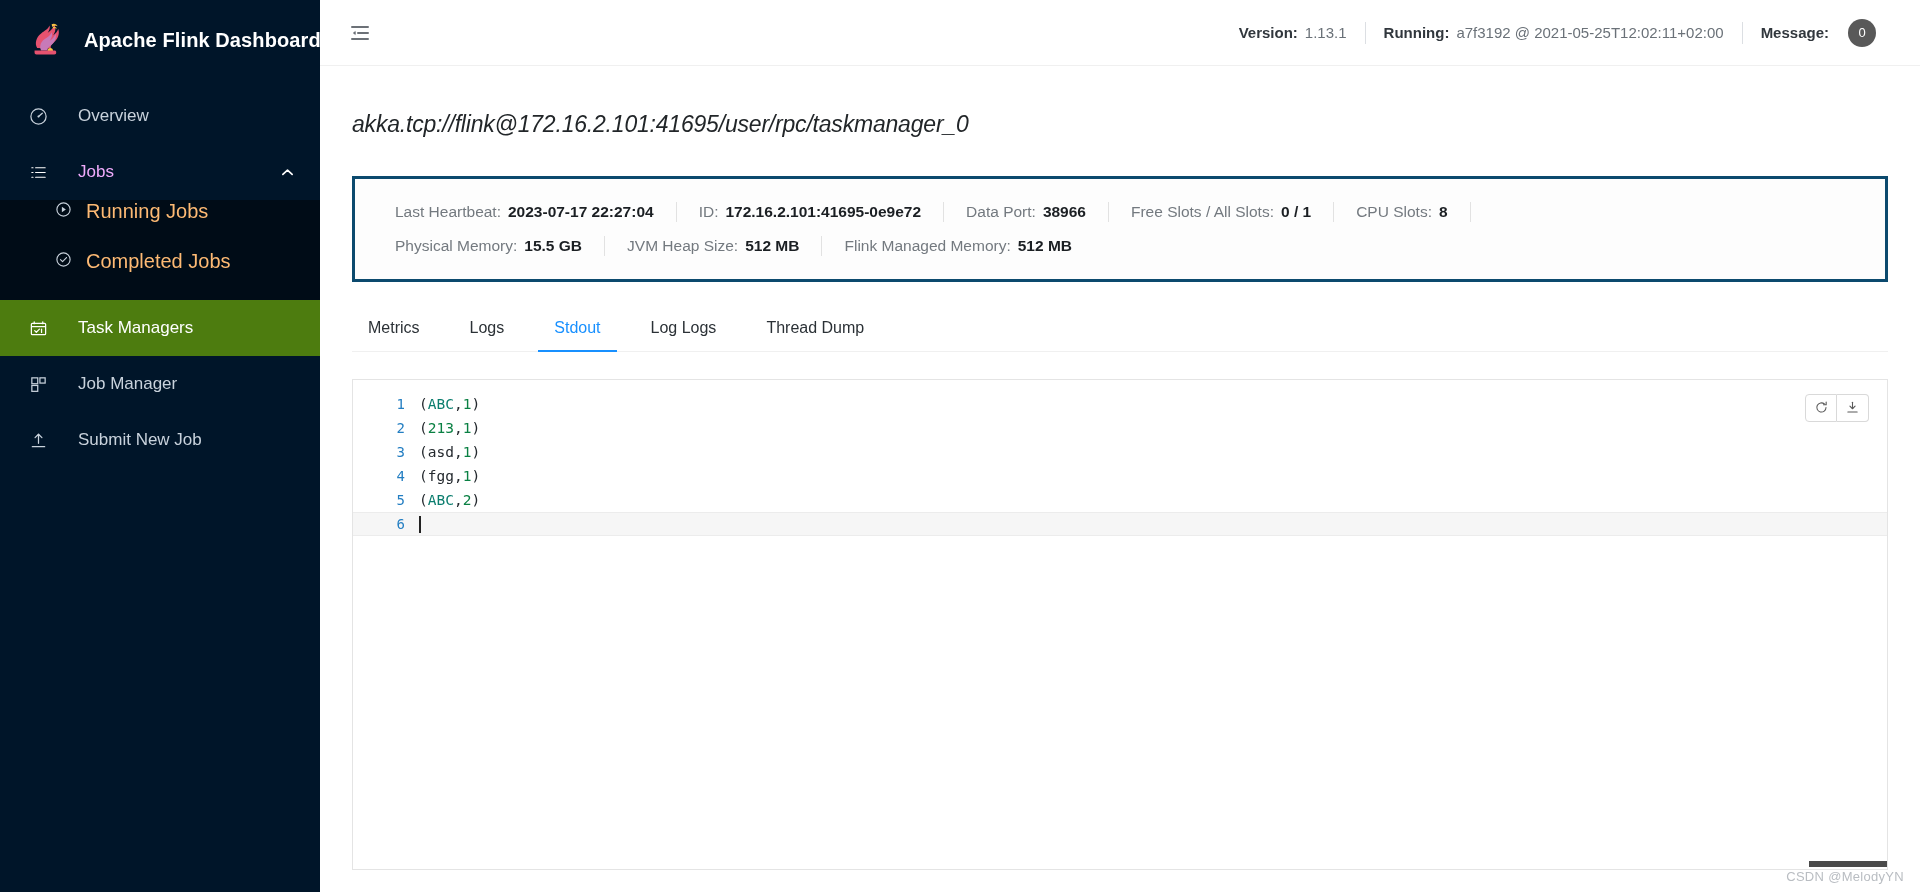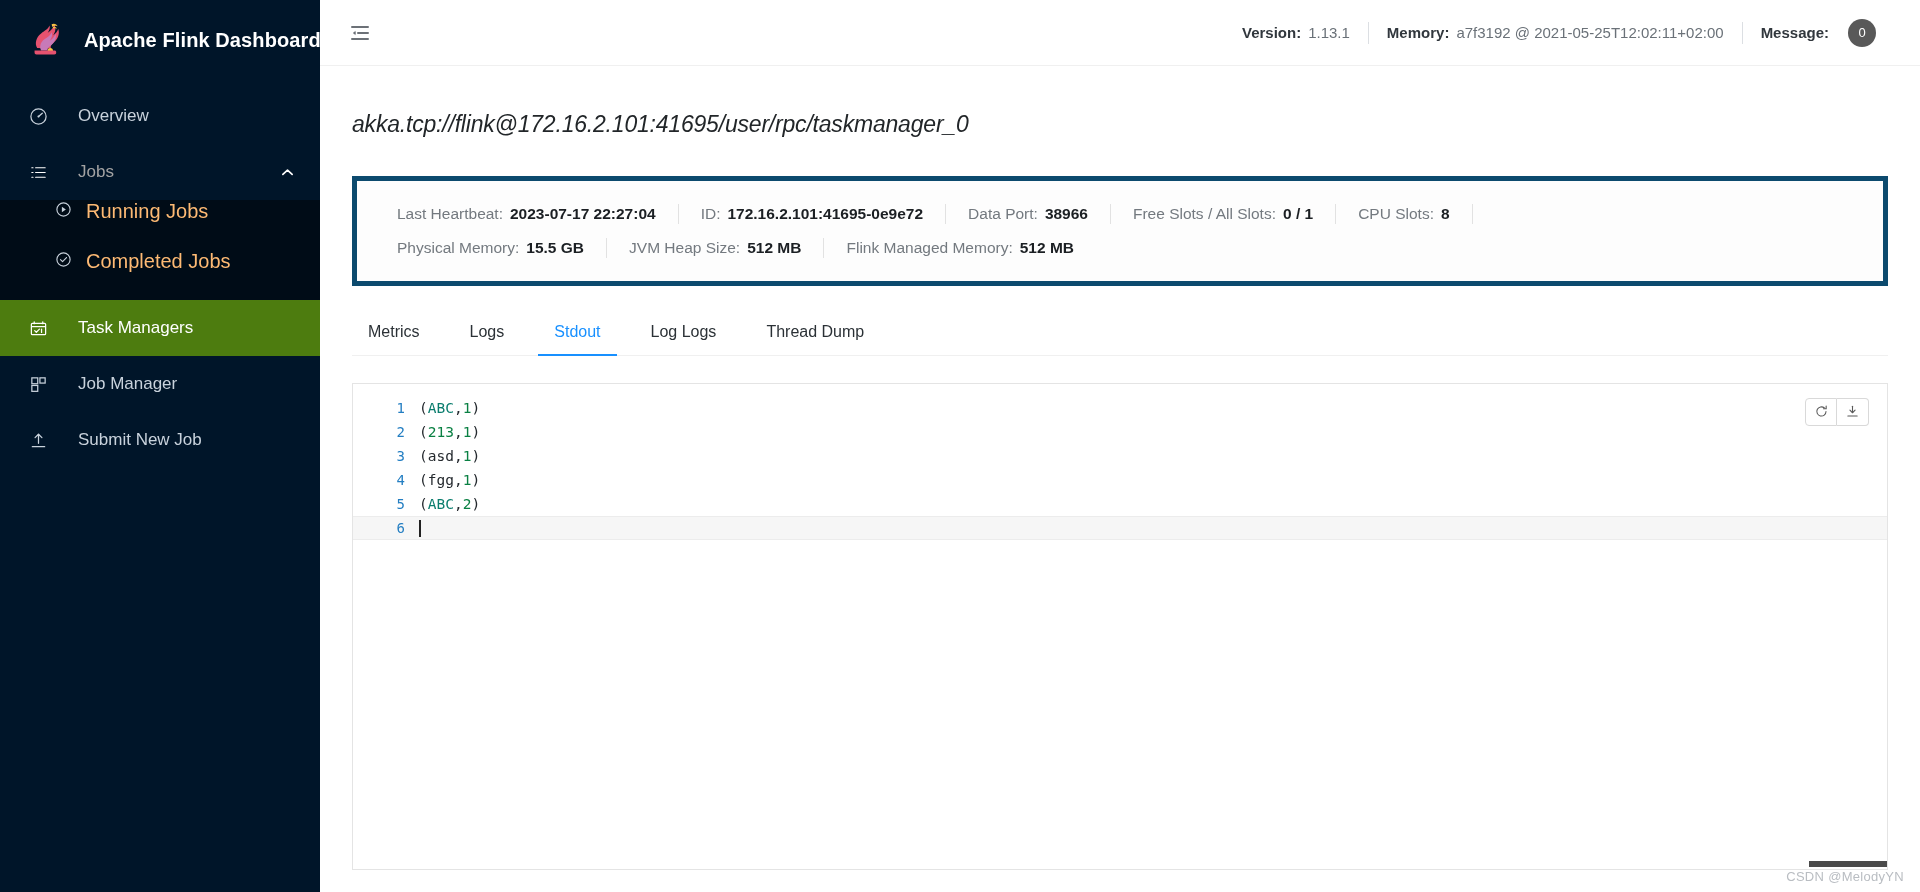--- a/index.html
+++ b/index.html
@@ -45,21 +45,21 @@
     display: flex;
     align-items: center;
     padding-left: 28px;
     gap: 30px;
     color: #c8d2dc;
     font-size: 17px;
     cursor: pointer;
     position: relative;
   }
   .nav-item .ico { width: 20px; height: 20px; flex: 0 0 20px; display:flex; align-items:center; justify-content:center;}
-  .nav-item.expanded { color: #a3a3a3; }
+  .nav-item.expanded { color: #f0abfc; }
   .nav-item.active {
     background: #4d7c0f;
     color: #ffffff;
   }
   .nav-item .chev {
     position: absolute;
     right: 26px;
     width: 14px; height: 14px;
     display: flex; align-items: center; justify-content: center;
   }
@@ -135,21 +135,21 @@
     font-size: 23px;
     color: #222629;
     padding: 30px 0 22px 32px;
     font-weight: normal;
     letter-spacing: -.2px;
     font-style: italic;
   }
 
   .info-card {
     margin: 0 32px;
-    border: 5px solid #0c4a6e;
+    border: 3px solid #0c4a6e;
     background: #fdfdfd;
     padding: 16px 16px 16px 0;
   }
   .info-row {
     display: flex;
     align-items: center;
     height: 34px;
     padding-left: 18px;
     font-size: 15.5px;
   }
@@ -391,21 +391,21 @@
         </svg>
       </div>
 
       <div class="topbar-right">
         <div class="tb-seg">
           <span class="tb-label">Version:</span>
           <span class="tb-val">1.13.1</span>
         </div>
         <div class="tb-div"></div>
         <div class="tb-seg">
-          <span class="tb-label">Memory:</span>
+          <span class="tb-label">Running:</span>
           <span class="tb-val">a7f3192 @ 2021-05-25T12:02:11+02:00</span>
         </div>
         <div class="tb-div"></div>
         <div class="tb-seg">
           <span class="tb-label">Message:</span>
           <span class="msg-badge">0</span>
         </div>
       </div>
     </header>
 

